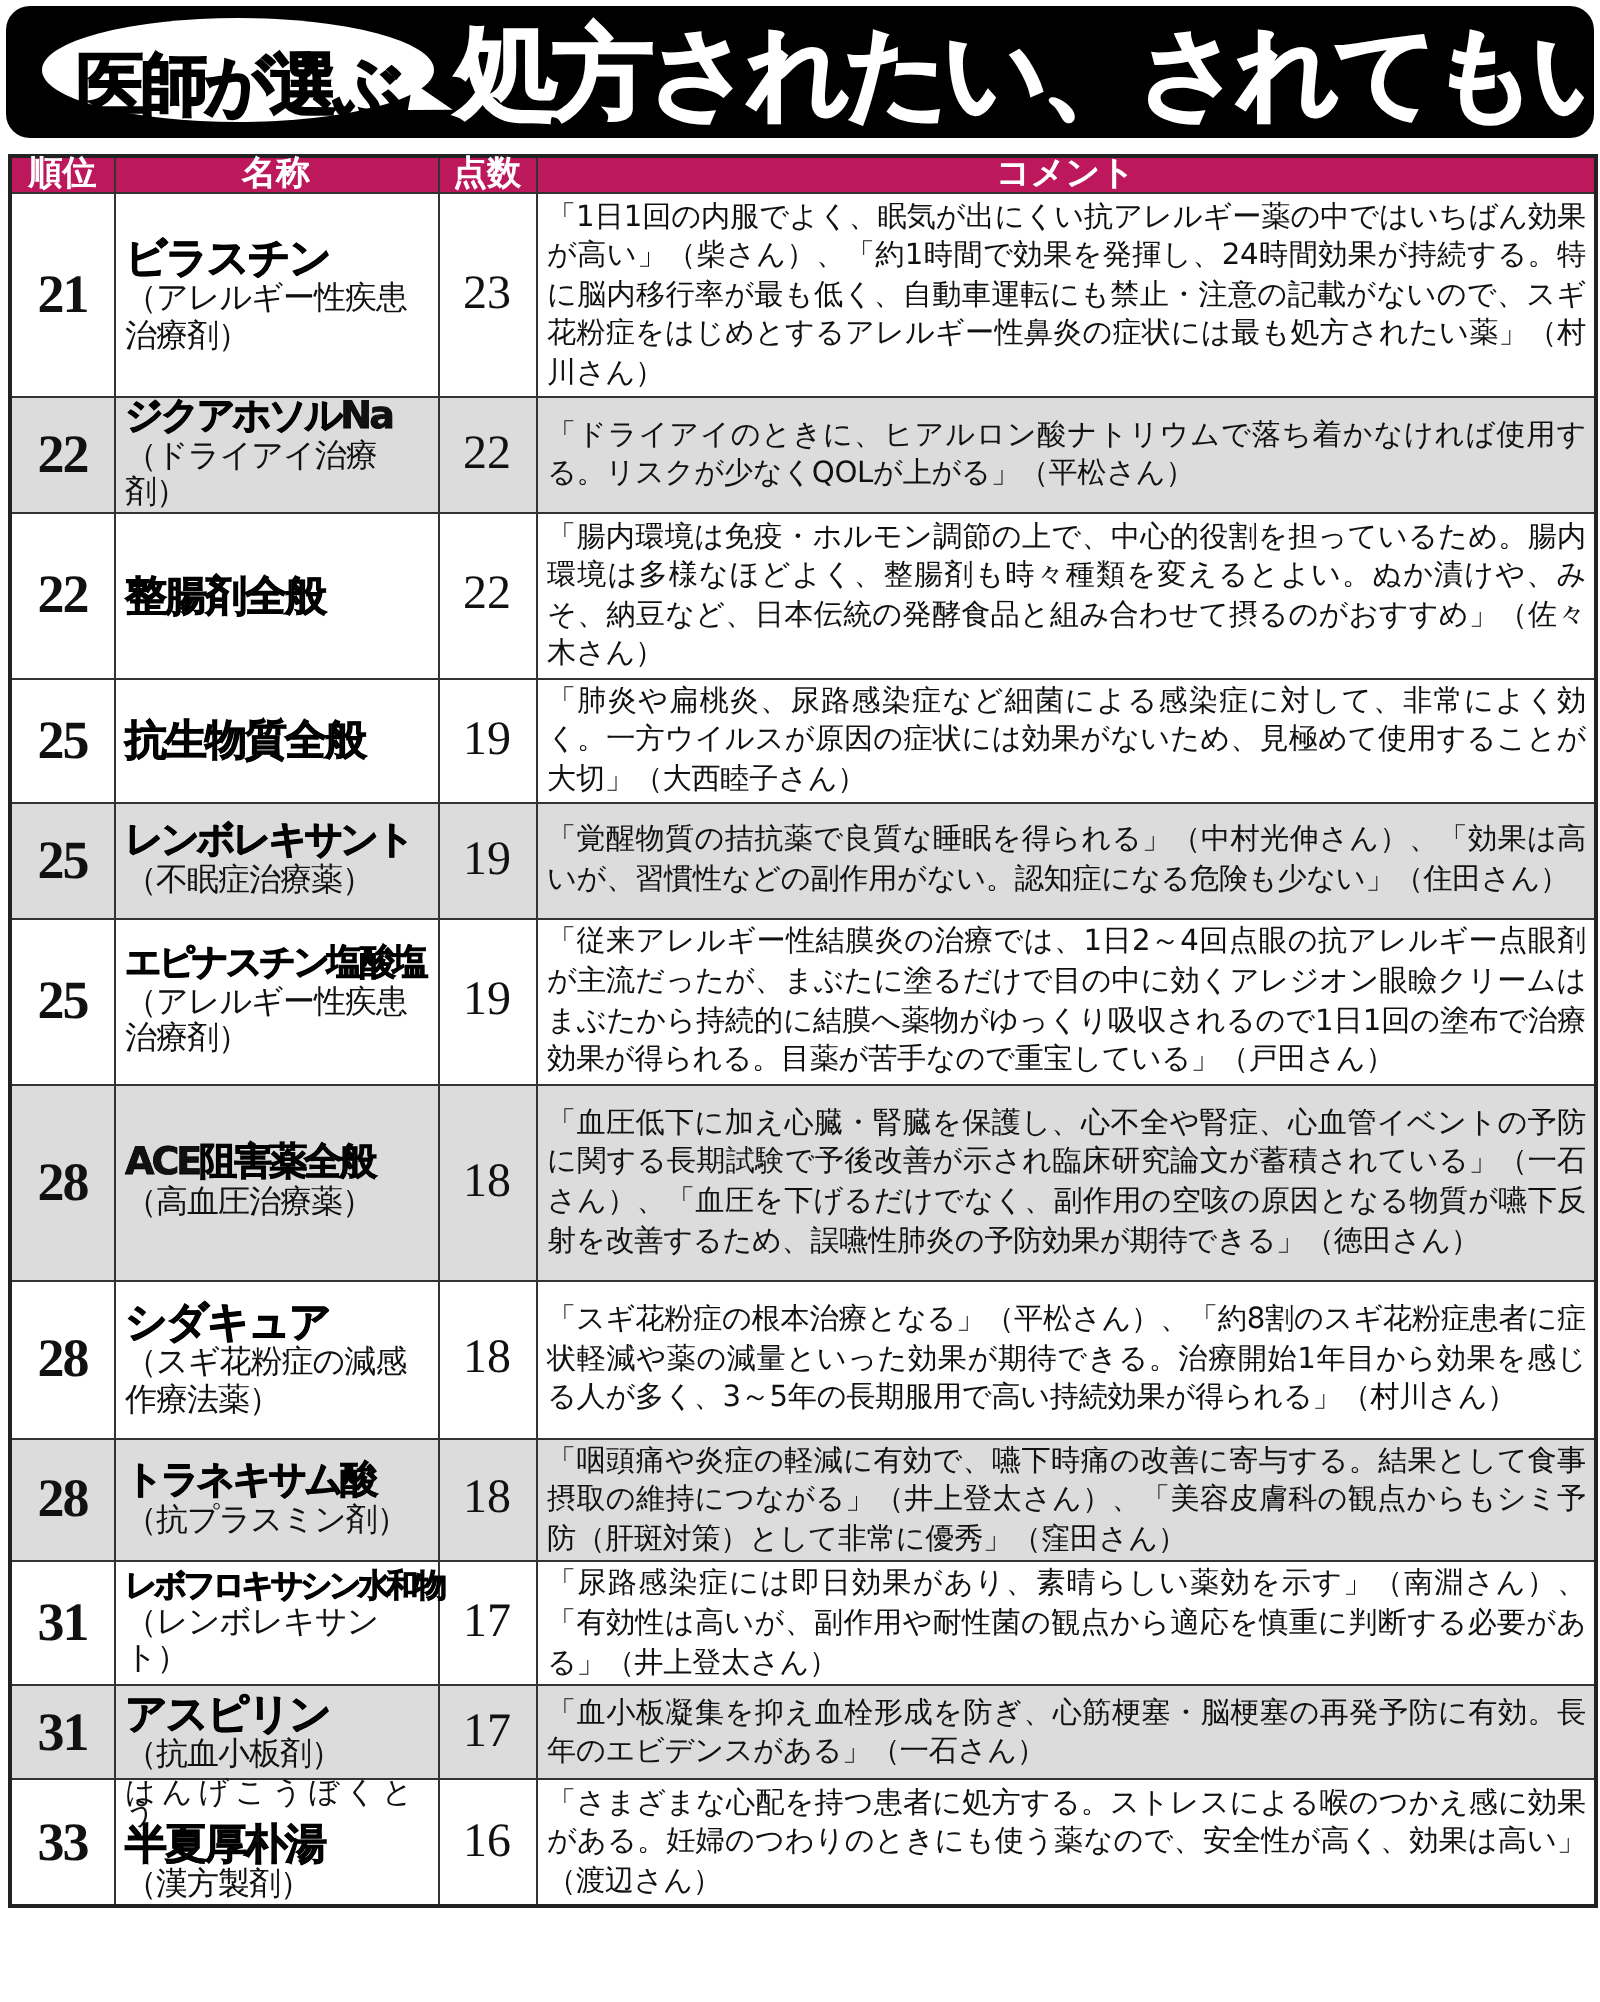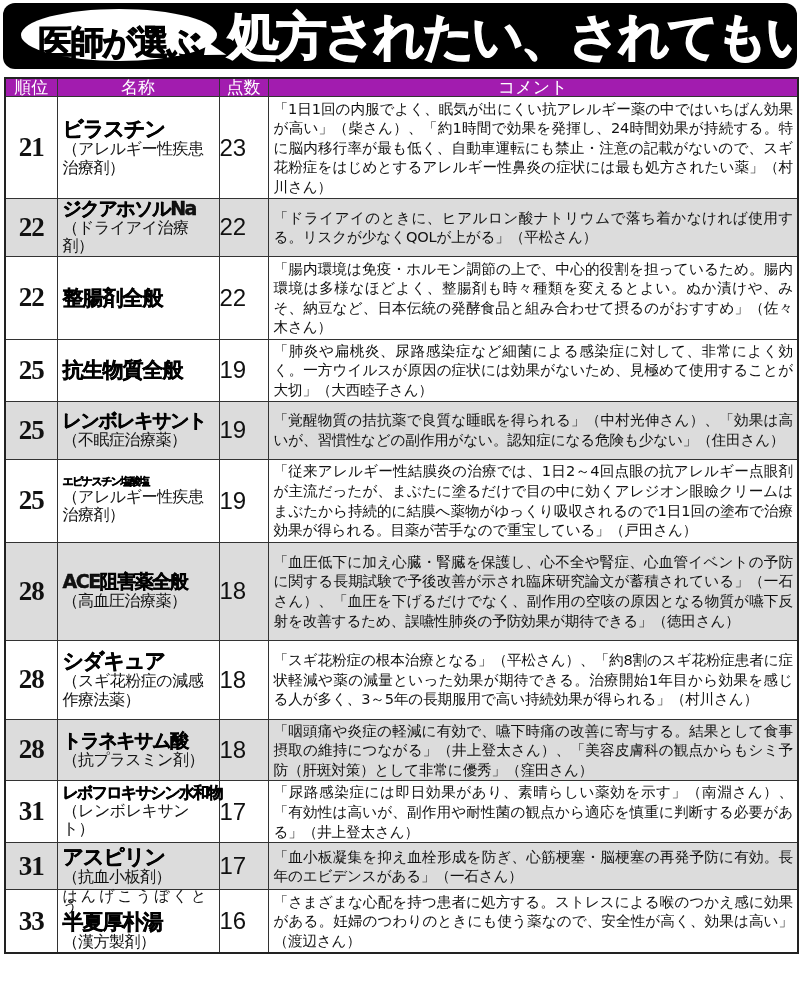--- a/index.html
+++ b/index.html
@@ -5,27 +5,27 @@
   html, body { margin: 0; padding: 0; background: #ffffff; }
   body { width: 800px; height: 1001px; overflow: hidden; position: relative; font-family: "DejaVu Sans", "Liberation Sans", sans-serif; color: #111; }
   .banner { position: absolute; left: 3px; top: 3px; width: 794px; height: 66px; background: #000; border-radius: 12px; overflow: hidden; }
   .bubble { position: absolute; left: 18px; top: 6px; width: 196px; height: 52px; background: #fff; border-radius: 50%; display: flex; align-items: center; justify-content: center; }
   .bubble::after { content: ""; position: absolute; right: -10px; bottom: 4px; width: 0; height: 0; border-left: 22px solid #fff; border-top: 10px solid transparent; border-bottom: 4px solid transparent; transform: rotate(10deg); }
   .bubble span { font-weight: bold; font-size: 34px; color: #000; letter-spacing: -2px; margin-top: 16px; -webkit-text-stroke: 1px #000; }
   .banner-title { position: absolute; left: 225px; top: 4px; height: 60px; display: flex; align-items: center; color: #fff; font-weight: bold; font-size: 51px; letter-spacing: -3px; -webkit-text-stroke: 1.2px #fff; white-space: nowrap; }
 
   table.rank { position: absolute; left: 4px; top: 77px; width: 793px; border-collapse: collapse; table-layout: fixed; border: 2px solid #222; }
   table.rank th, table.rank td { border: 1.5px solid #333; padding: 0; vertical-align: middle; }
-  table.rank th { background: #a21caf; color: #fff; font-weight: normal; font-size: 17px; height: 17px; line-height: 17px; }
+  table.rank th { background: #be185d; color: #fff; font-weight: bold; font-size: 17px; height: 17px; line-height: 17px; }
   col.c-rank { width: 52px; } col.c-name { width: 162px; } col.c-score { width: 49px; } col.c-comment { width: 530px; }
   td.rank-cell { font-family: Liberation Serif, serif; font-weight: bold; font-size: 27px; text-align: center; letter-spacing: -1px; }
-  td.score-cell { font-family: Liberation Sans, sans-serif; font-size: 24px; }
+  td.score-cell { font-family: Liberation Serif, serif; font-size: 24px; text-align: center; }
   td.name-cell { padding-left: 5px !important; line-height: 1.05; }
   .drug { font-weight: bold; font-size: 21px; letter-spacing: -1px; display: block; white-space: nowrap; -webkit-text-stroke: 0.4px #000; }
-  .drug.small { font-size: 11px; letter-spacing: -1.6px; }
+  .drug.small { font-size: 18px; letter-spacing: -1.6px; }
   .drug.mid { font-size: 19px; letter-spacing: -1.5px; }
   .cat { font-size: 16px; display: block; letter-spacing: -0.5px; line-height: 1.15; }
   .ruby { font-size: 15px; display: block; letter-spacing: 3px; line-height: 10px; }
   td.comment-cell { font-size: 14.6px; line-height: 19.6px; padding: 1px 4px 1px 5px !important; text-align: justify; letter-spacing: -0.15px; }
   tr.shade td { background: #dcdcdc; }
   tr.plain td { background: #ffffff; }
 </style>
 </head>
 <body>
 

